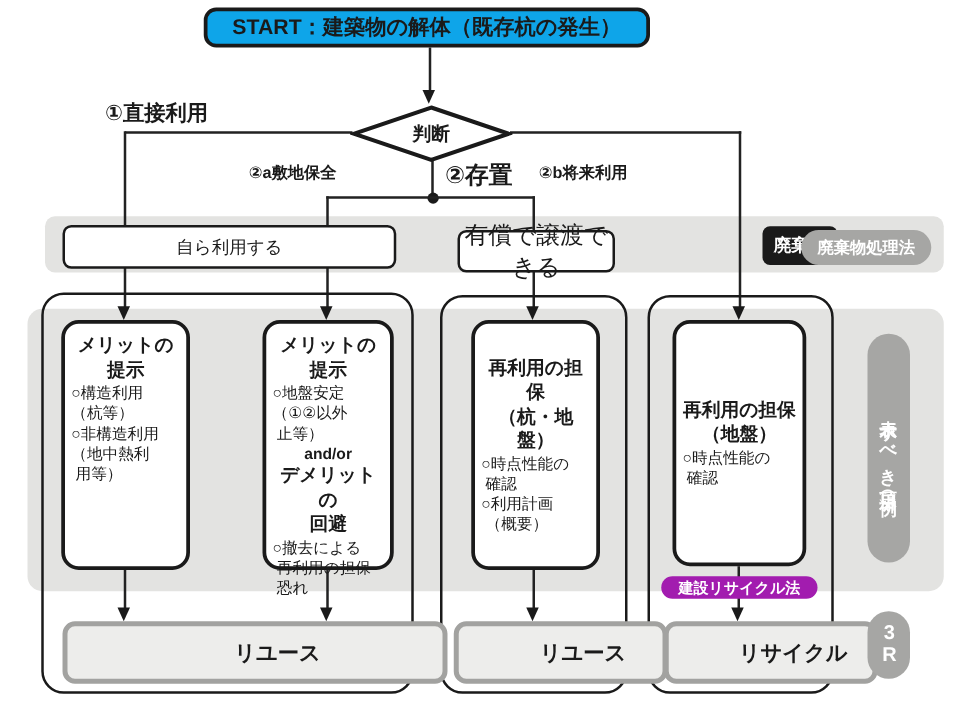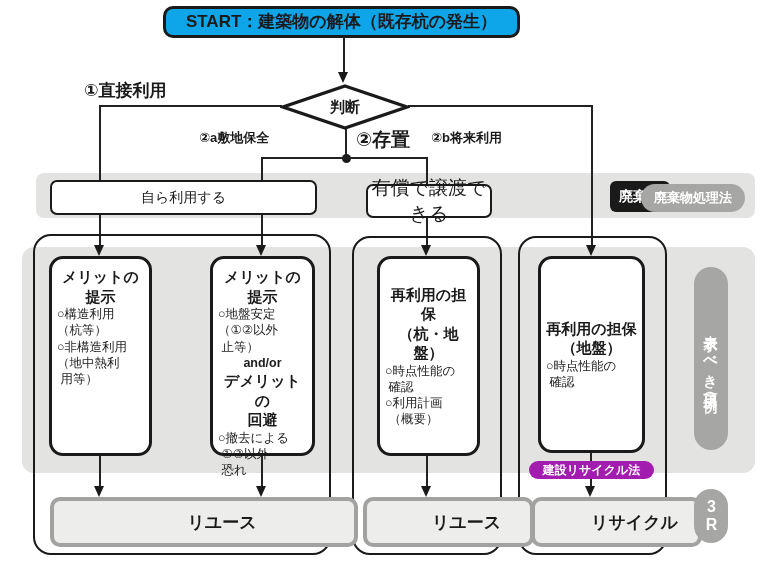--- a/index.html
+++ b/index.html
@@ -150,21 +150,21 @@
   <div class="abs detail-box" style="left:210px;top:256px;width:105px;height:200px;">
     <div class="bx-title">メリットの
 提示</div>
     <div class="bx-body">○地盤安定
 （①②以外
  止等）</div>
     <div class="bx-mid">and/or</div>
     <div class="bx-title">デメリットの
 回避</div>
     <div class="bx-body">○撤去による
- ①②以外
+ 再利用の担保
  恐れ</div>
   </div>
 
   <div class="abs detail-box centered" style="left:377px;top:256px;width:103px;height:200px;">
     <div class="bx-title">再利用の担保
 （杭・地盤）</div>
     <div class="bx-body">○時点性能の
  確認
 ○利用計画
  （概要）</div>

